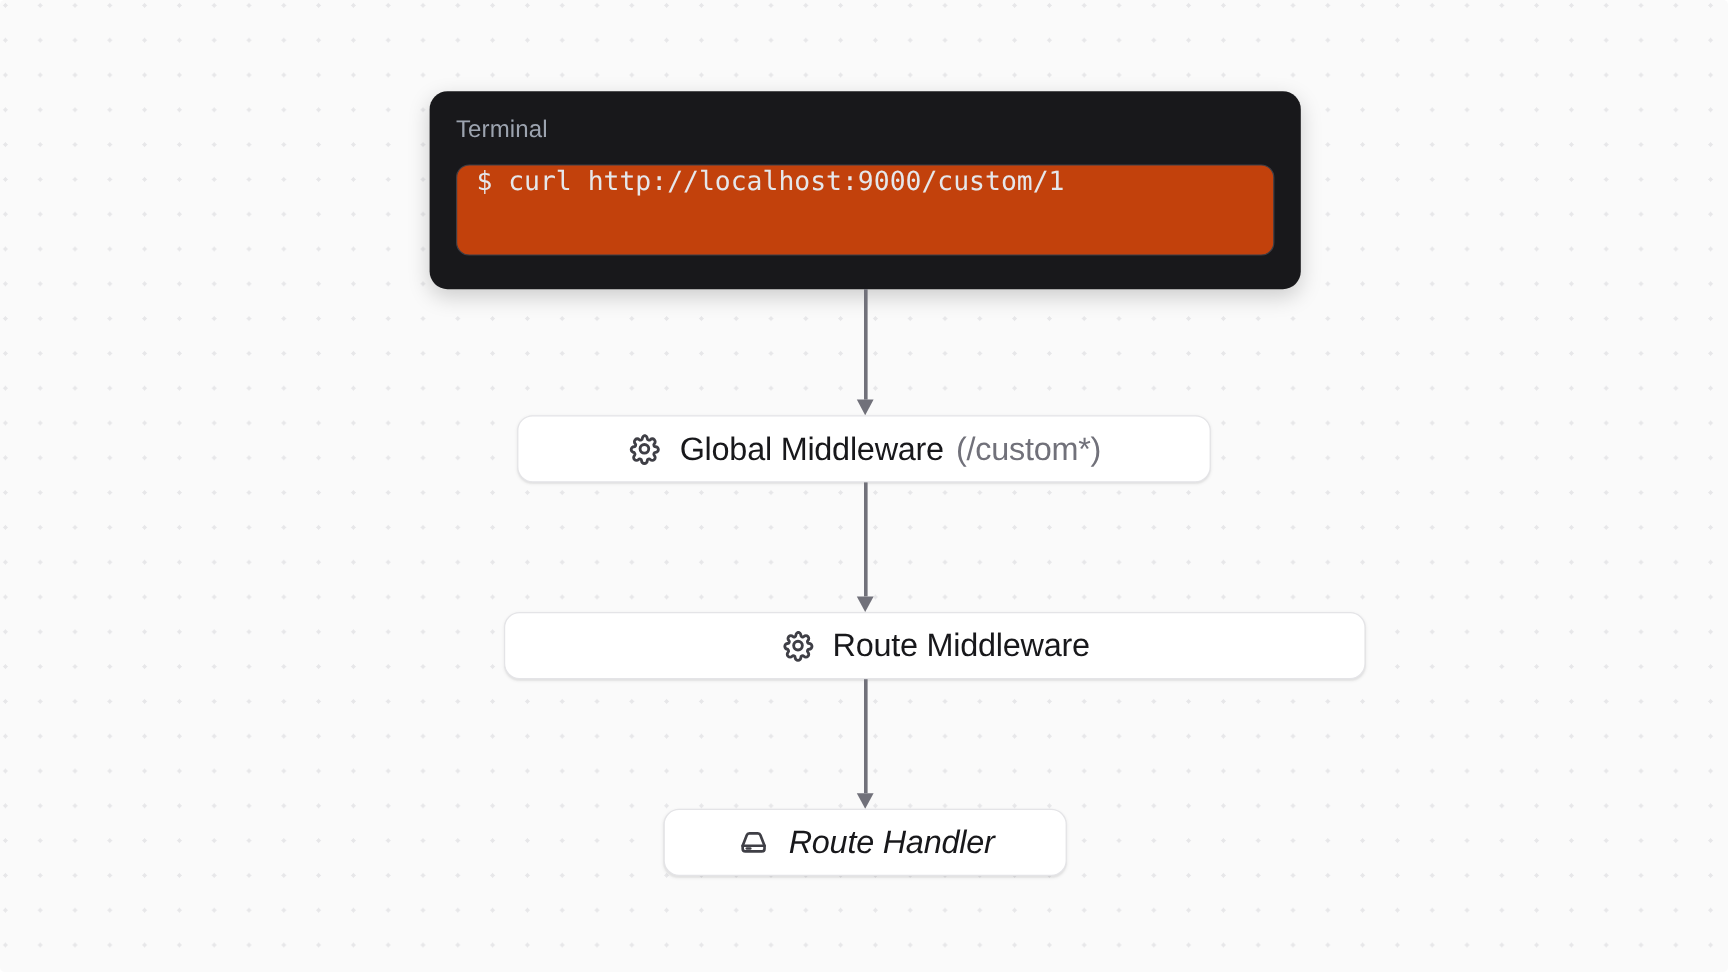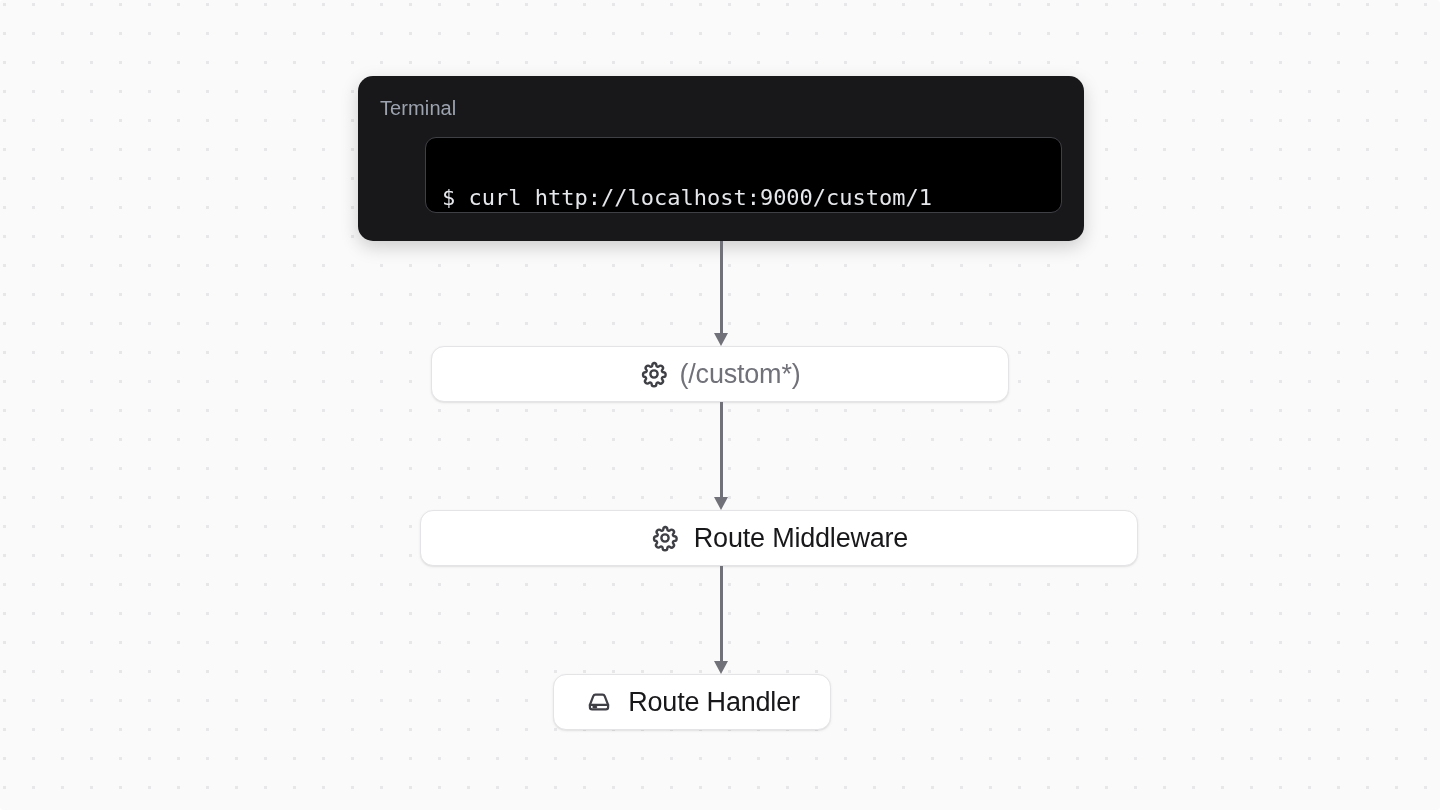--- a/index.html
+++ b/index.html
@@ -43,27 +43,26 @@
   #terminal-title {
     color: #9ca3af;
     font-size: 20px;
     line-height: 24px;
     letter-spacing: 0.1px;
   }
   #terminal-command-box {
     margin-top: 17px;
     height: 76px;
     box-sizing: border-box;
-    background: #000000;
+    background: #c2410c;
     border: 1px solid #3f3f46;
     border-radius: 11px;
     display: flex;
-    align-items: flex-end;
+    align-items: flex-start;
     padding: 0 16px;
-    margin-left: 45px;
   }
   #terminal-command {
     color: #e5e7eb;
     font-family: "DejaVu Sans Mono", "Liberation Mono", monospace;
     font-size: 22px;
     line-height: 28px;
     white-space: pre;
   }
 
   
@@ -99,21 +98,21 @@
   .node-path {
     font-size: 27px;
     line-height: 32px;
     color: #71717a;
     letter-spacing: -0.2px;
     margin-left: -4px;
   }
 
   #node-global   { left: 431px; top: 346px; width: 578px; }
   #node-route-mw { left: 420px; top: 510px; width: 718px; }
-  #node-handler  { left: 553px; top: 674px; width: 278px; }
+  #node-handler  { left: 553px; top: 674px; width: 336px; font-style: italic; }
 
   
   .arrow {
     position: absolute;
     left: 714px;
     width: 14px;
   }
   .arrow-line {
     position: absolute;
     left: 6px;
@@ -157,20 +156,21 @@
     <div class="arrow-head"></div>
   </div>
 
   <div class="node" id="node-global">
     <span class="node-icon">
       <svg width="30" height="30" viewBox="0 0 24 24" fill="none" stroke="#3f3f46" stroke-width="1.9" stroke-linecap="round" stroke-linejoin="round">
         <path d="M12 3.2c1.05 0 1.9.85 1.9 1.9v.05c0 .5.36.84.74.99.38.15.89.15 1.25-.21l.04-.04a1.9 1.9 0 1 1 2.69 2.69l-.04.04c-.36.36-.36.87-.21 1.25.15.38.49.74.99.74h.05a1.9 1.9 0 1 1 0 3.8h-.05c-.5 0-.84.36-.99.74-.15.38-.15.89.21 1.25l.04.04a1.9 1.9 0 1 1-2.69 2.69l-.04-.04c-.36-.36-.87-.36-1.25-.21-.38.15-.74.49-.74.99v.05a1.9 1.9 0 1 1-3.8 0v-.05c0-.5-.36-.84-.74-.99-.38-.15-.89-.15-1.25.21l-.04.04a1.9 1.9 0 1 1-2.69-2.69l.04-.04c.36-.36.36-.87.21-1.25-.15-.38-.49-.74-.99-.74H5.1a1.9 1.9 0 1 1 0-3.8h.05c.5 0 .84-.36.99-.74.15-.38.15-.89-.21-1.25l-.04-.04a1.9 1.9 0 1 1 2.69-2.69l.04.04c.36.36.87.36 1.25.21.38-.15.74-.49.74-.99V5.1c0-1.05.85-1.9 1.9-1.9z"></path>
         <circle cx="12" cy="12" r="2.9"></circle>
       </svg>
     </span>
+    <span class="node-label">Global Middleware</span>
     <span class="node-path">(/custom*)</span>
   </div>
 
   <div class="arrow" id="arrow-2">
     <div class="arrow-line"></div>
     <div class="arrow-head"></div>
   </div>
 
   <div class="node" id="node-route-mw">
     <span class="node-icon">

